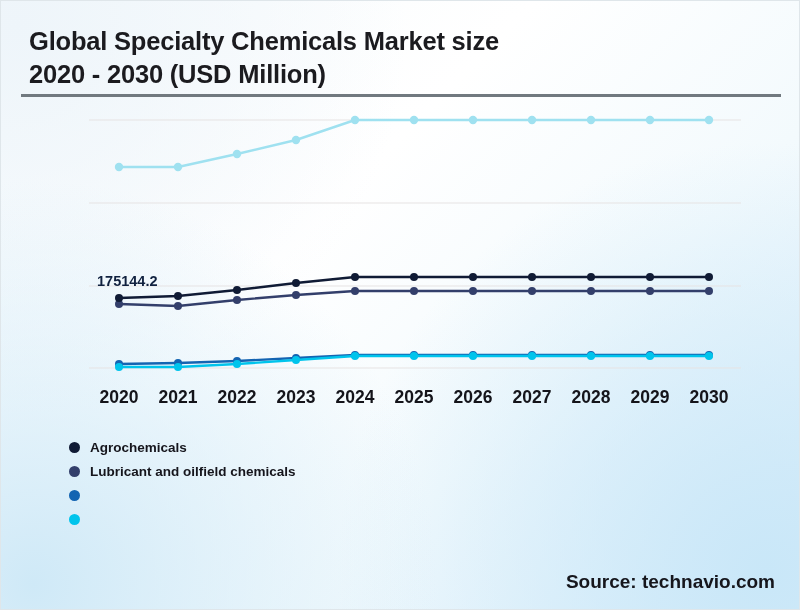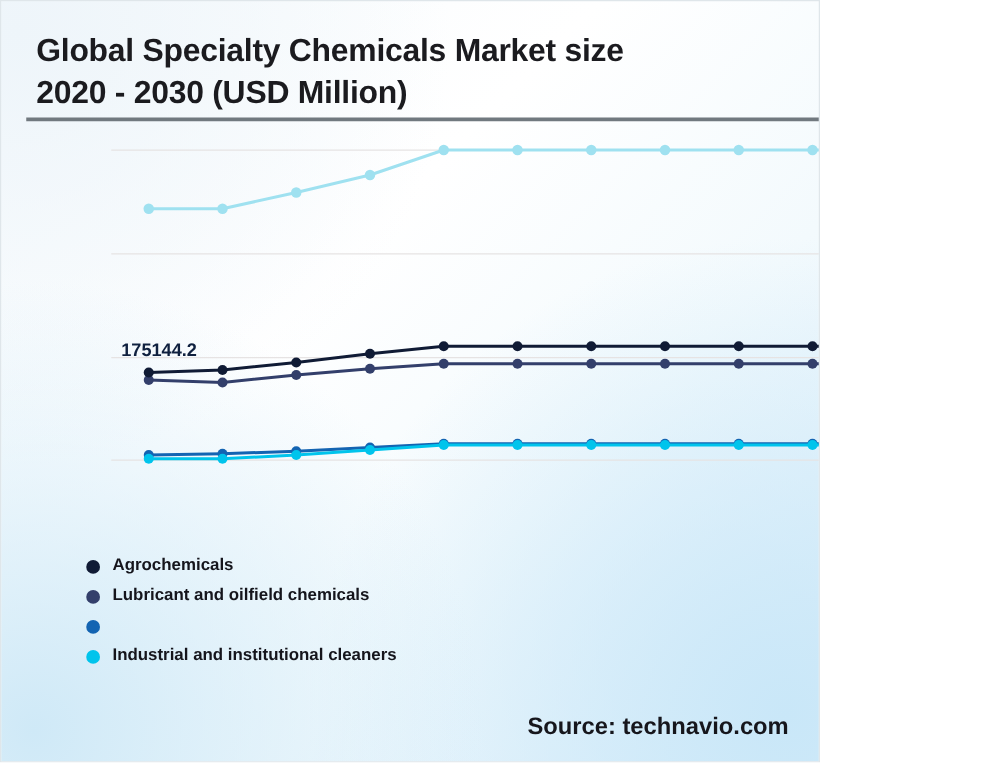--- a/index.html
+++ b/index.html
@@ -4,21 +4,21 @@
 <style>
   html,body{margin:0;padding:0;}
   body{
     width:800px;height:610px;
     font-family:"Liberation Sans",sans-serif;
     background:#ffffff;
     overflow:hidden;
   }
   #page{
     position:relative;
-    width:656px;height:610px;
+    width:800px;height:610px;
     box-sizing:border-box;
     border:1px solid #dfe6ea;
     background:
       radial-gradient(circle at 4% 96%, #cfe9f7 0%, rgba(207,233,247,0) 42%),
       radial-gradient(circle at 96% 94%, #c9e7f8 0%, rgba(201,231,248,0) 45%),
       radial-gradient(circle at 2% 4%, #eef5fa 0%, rgba(238,245,250,0) 40%),
       linear-gradient(135deg,#f7fbfd 0%,#ffffff 38%,#f3fafd 66%,#ddeffb 100%);
     overflow:hidden;
   }
   #title{
@@ -41,21 +41,21 @@
     font-size:17.5px;font-weight:bold;color:#14141a;
     white-space:nowrap;
   }
   #datalabel{
     position:absolute;
     font-size:14.5px;font-weight:bold;color:#10213f;
     white-space:nowrap;
   }
   #legend{position:absolute;left:68px;top:434px;}
   .legend-row{
-    display:flex;align-items:flex-end;
+    display:flex;align-items:center;
     height:24px;
   }
   .legend-dot{
     width:11px;height:11px;border-radius:50%;
     flex:0 0 auto;margin-right:10px;
   }
   .legend-label{
     font-size:13.5px;font-weight:bold;color:#15151c;
     white-space:nowrap;
   }
@@ -149,34 +149,46 @@
         <circle cx="472" cy="176" r="4" fill="#101b35"></circle>
         <circle cx="531" cy="176" r="4" fill="#101b35"></circle>
         <circle cx="590" cy="176" r="4" fill="#101b35"></circle>
         <circle cx="649" cy="176" r="4" fill="#101b35"></circle>
         <circle cx="708" cy="176" r="4" fill="#101b35"></circle>
       </g>
     </svg>
 
   <div id="datalabel" style="left: 96px; top: 272px;">175144.2</div>
 
+  <div id="xaxis">
+      <div class="xtick" style="left: 118px;">2020</div>
+      <div class="xtick" style="left: 177px;">2021</div>
+      <div class="xtick" style="left: 236px;">2022</div>
+      <div class="xtick" style="left: 295px;">2023</div>
+      <div class="xtick" style="left: 354px;">2024</div>
+      <div class="xtick" style="left: 413px;">2025</div>
+      <div class="xtick" style="left: 472px;">2026</div>
+      <div class="xtick" style="left: 531px;">2027</div>
+      <div class="xtick" style="left: 590px;">2028</div>
+      <div class="xtick" style="left: 649px;">2029</div>
+      <div class="xtick" style="left: 708px;">2030</div>
+    </div>
 
   <div id="legend">
       <div class="legend-row">
         <span class="legend-dot" style="background: rgb(16, 27, 53);"></span>
         <span class="legend-label">Agrochemicals</span>
       </div>
       <div class="legend-row">
         <span class="legend-dot" style="background: rgb(51, 63, 107);"></span>
         <span class="legend-label">Lubricant and oilfield chemicals</span>
       </div>
       <div class="legend-row">
         <span class="legend-dot" style="background: rgb(19, 100, 178);"></span>
       </div>
       <div class="legend-row">
         <span class="legend-dot" style="background: rgb(0, 196, 236);"></span>
-        <span class="legend-label">Industrial and institutional cleaners</span>
       </div>
     </div>
 
   <div id="source">Source: technavio.com</div>
 
 </div>
 
 </body></html>

